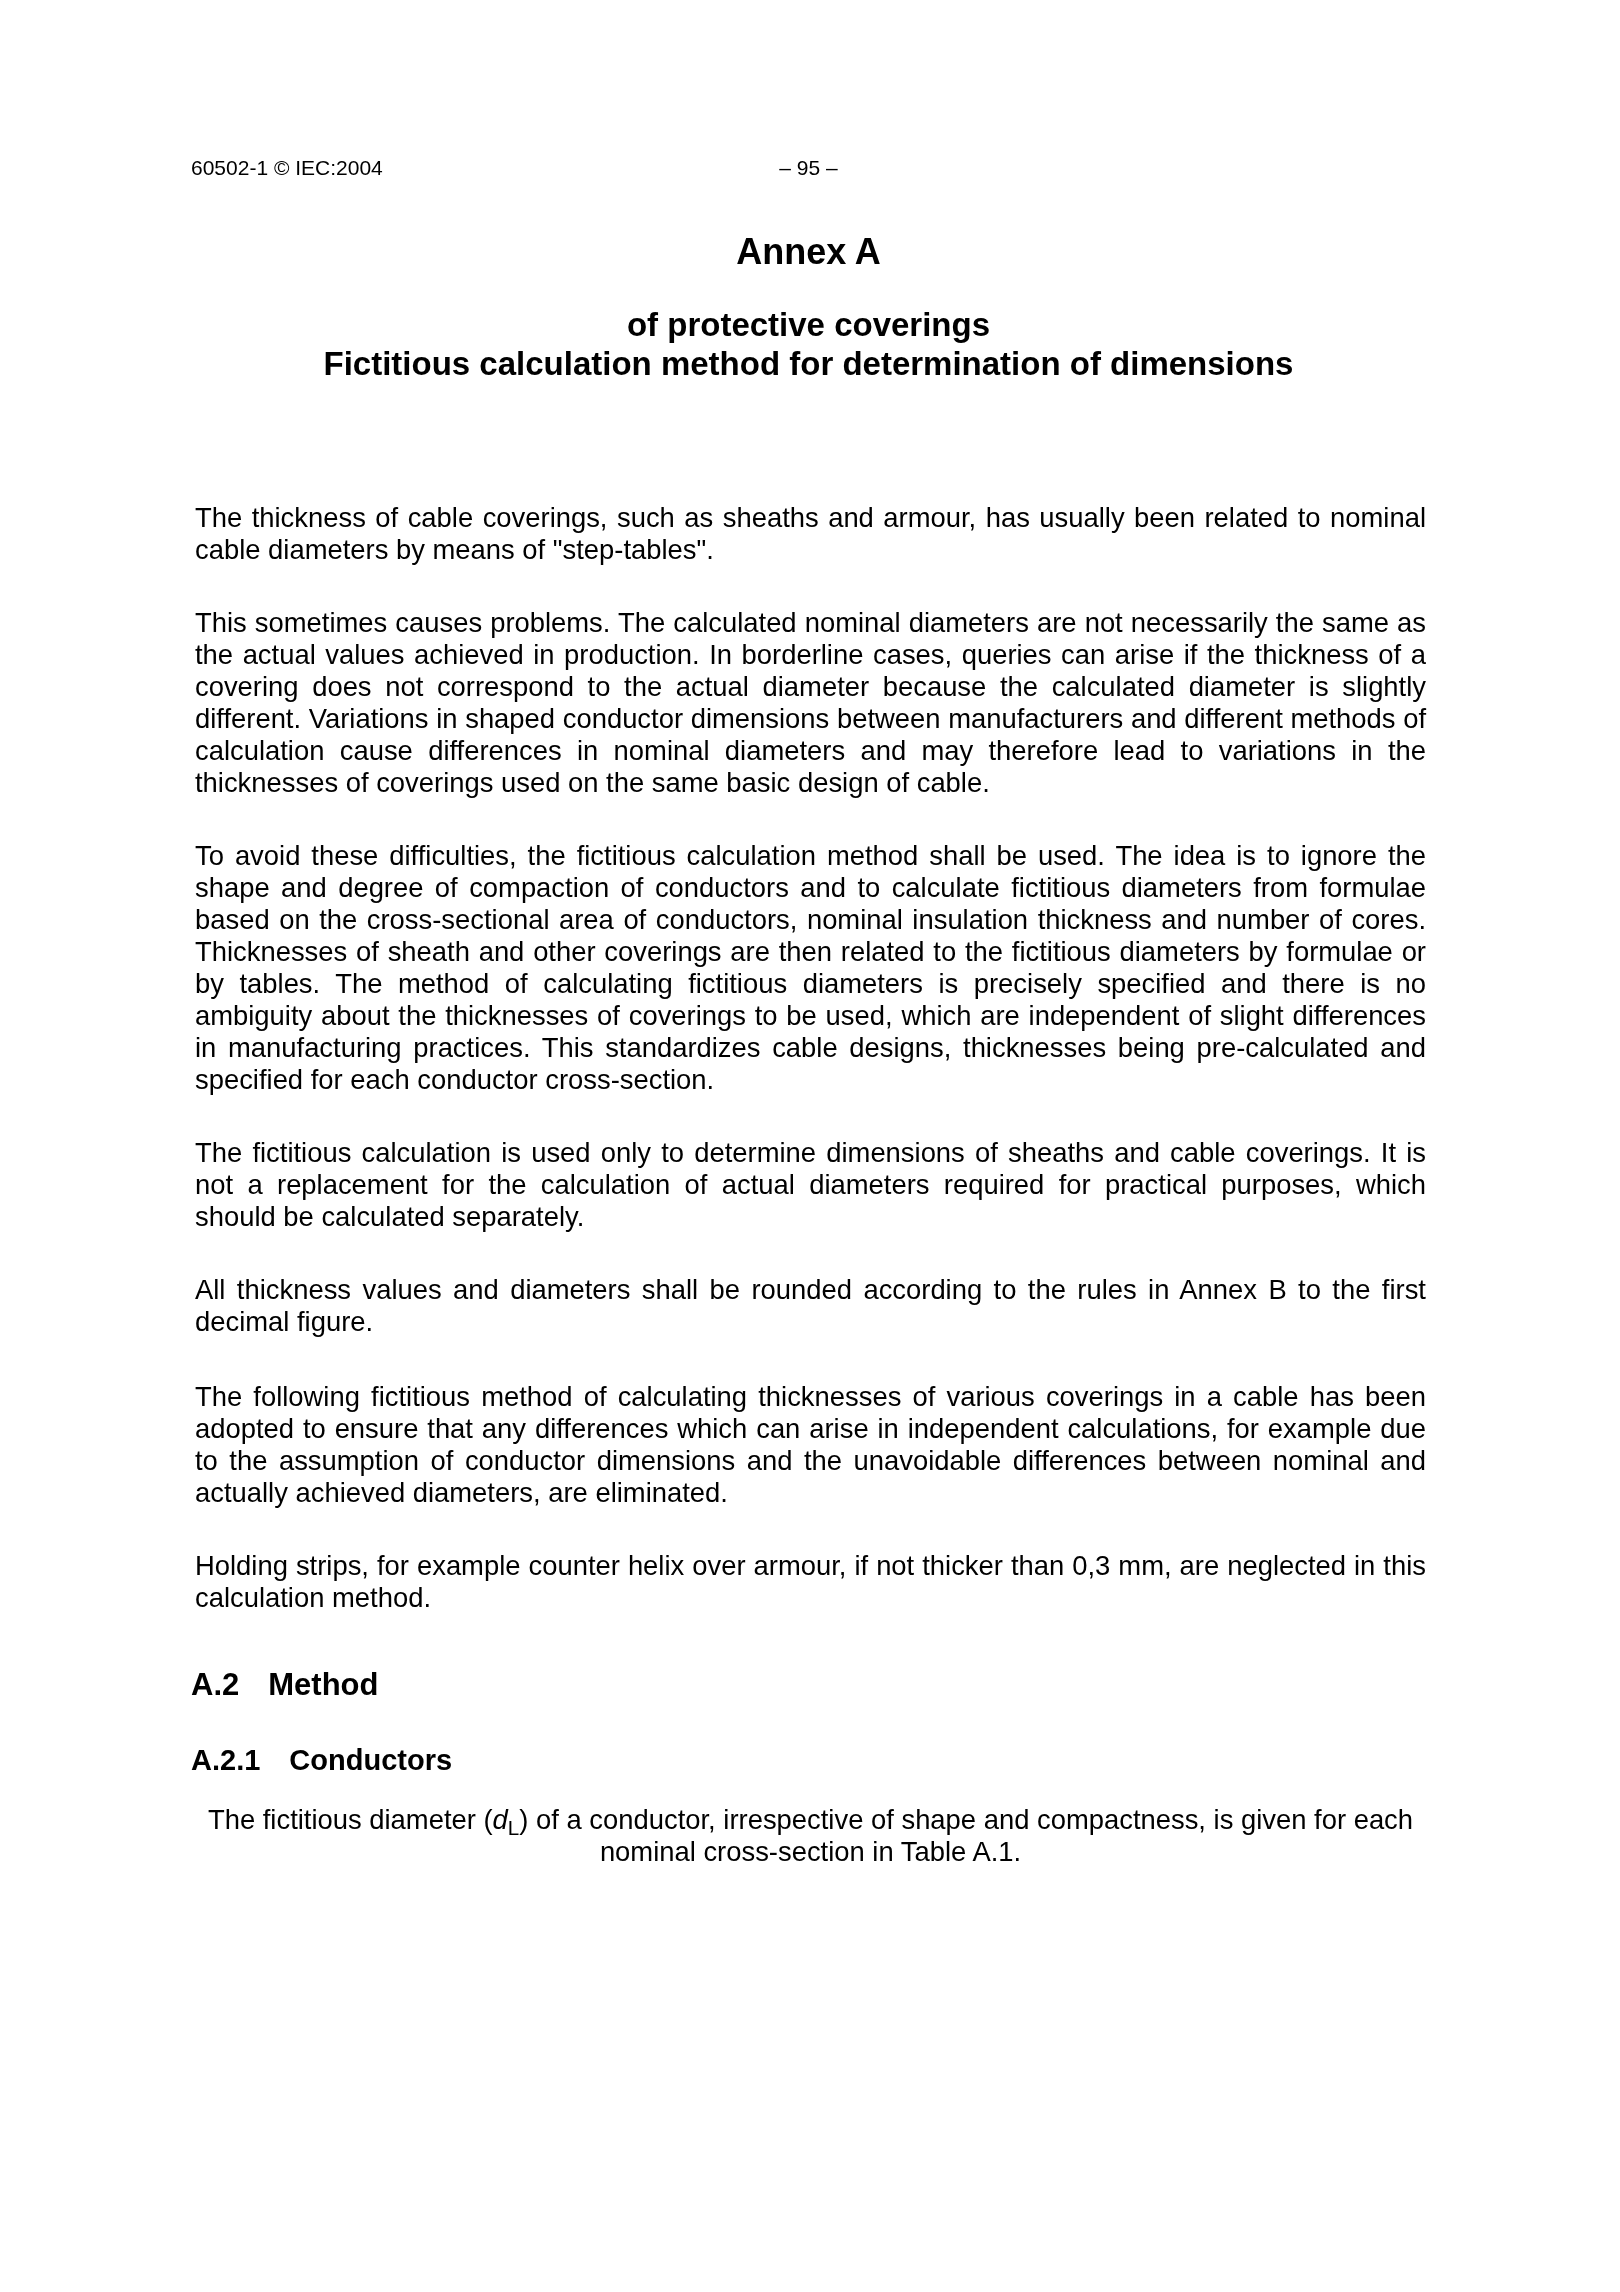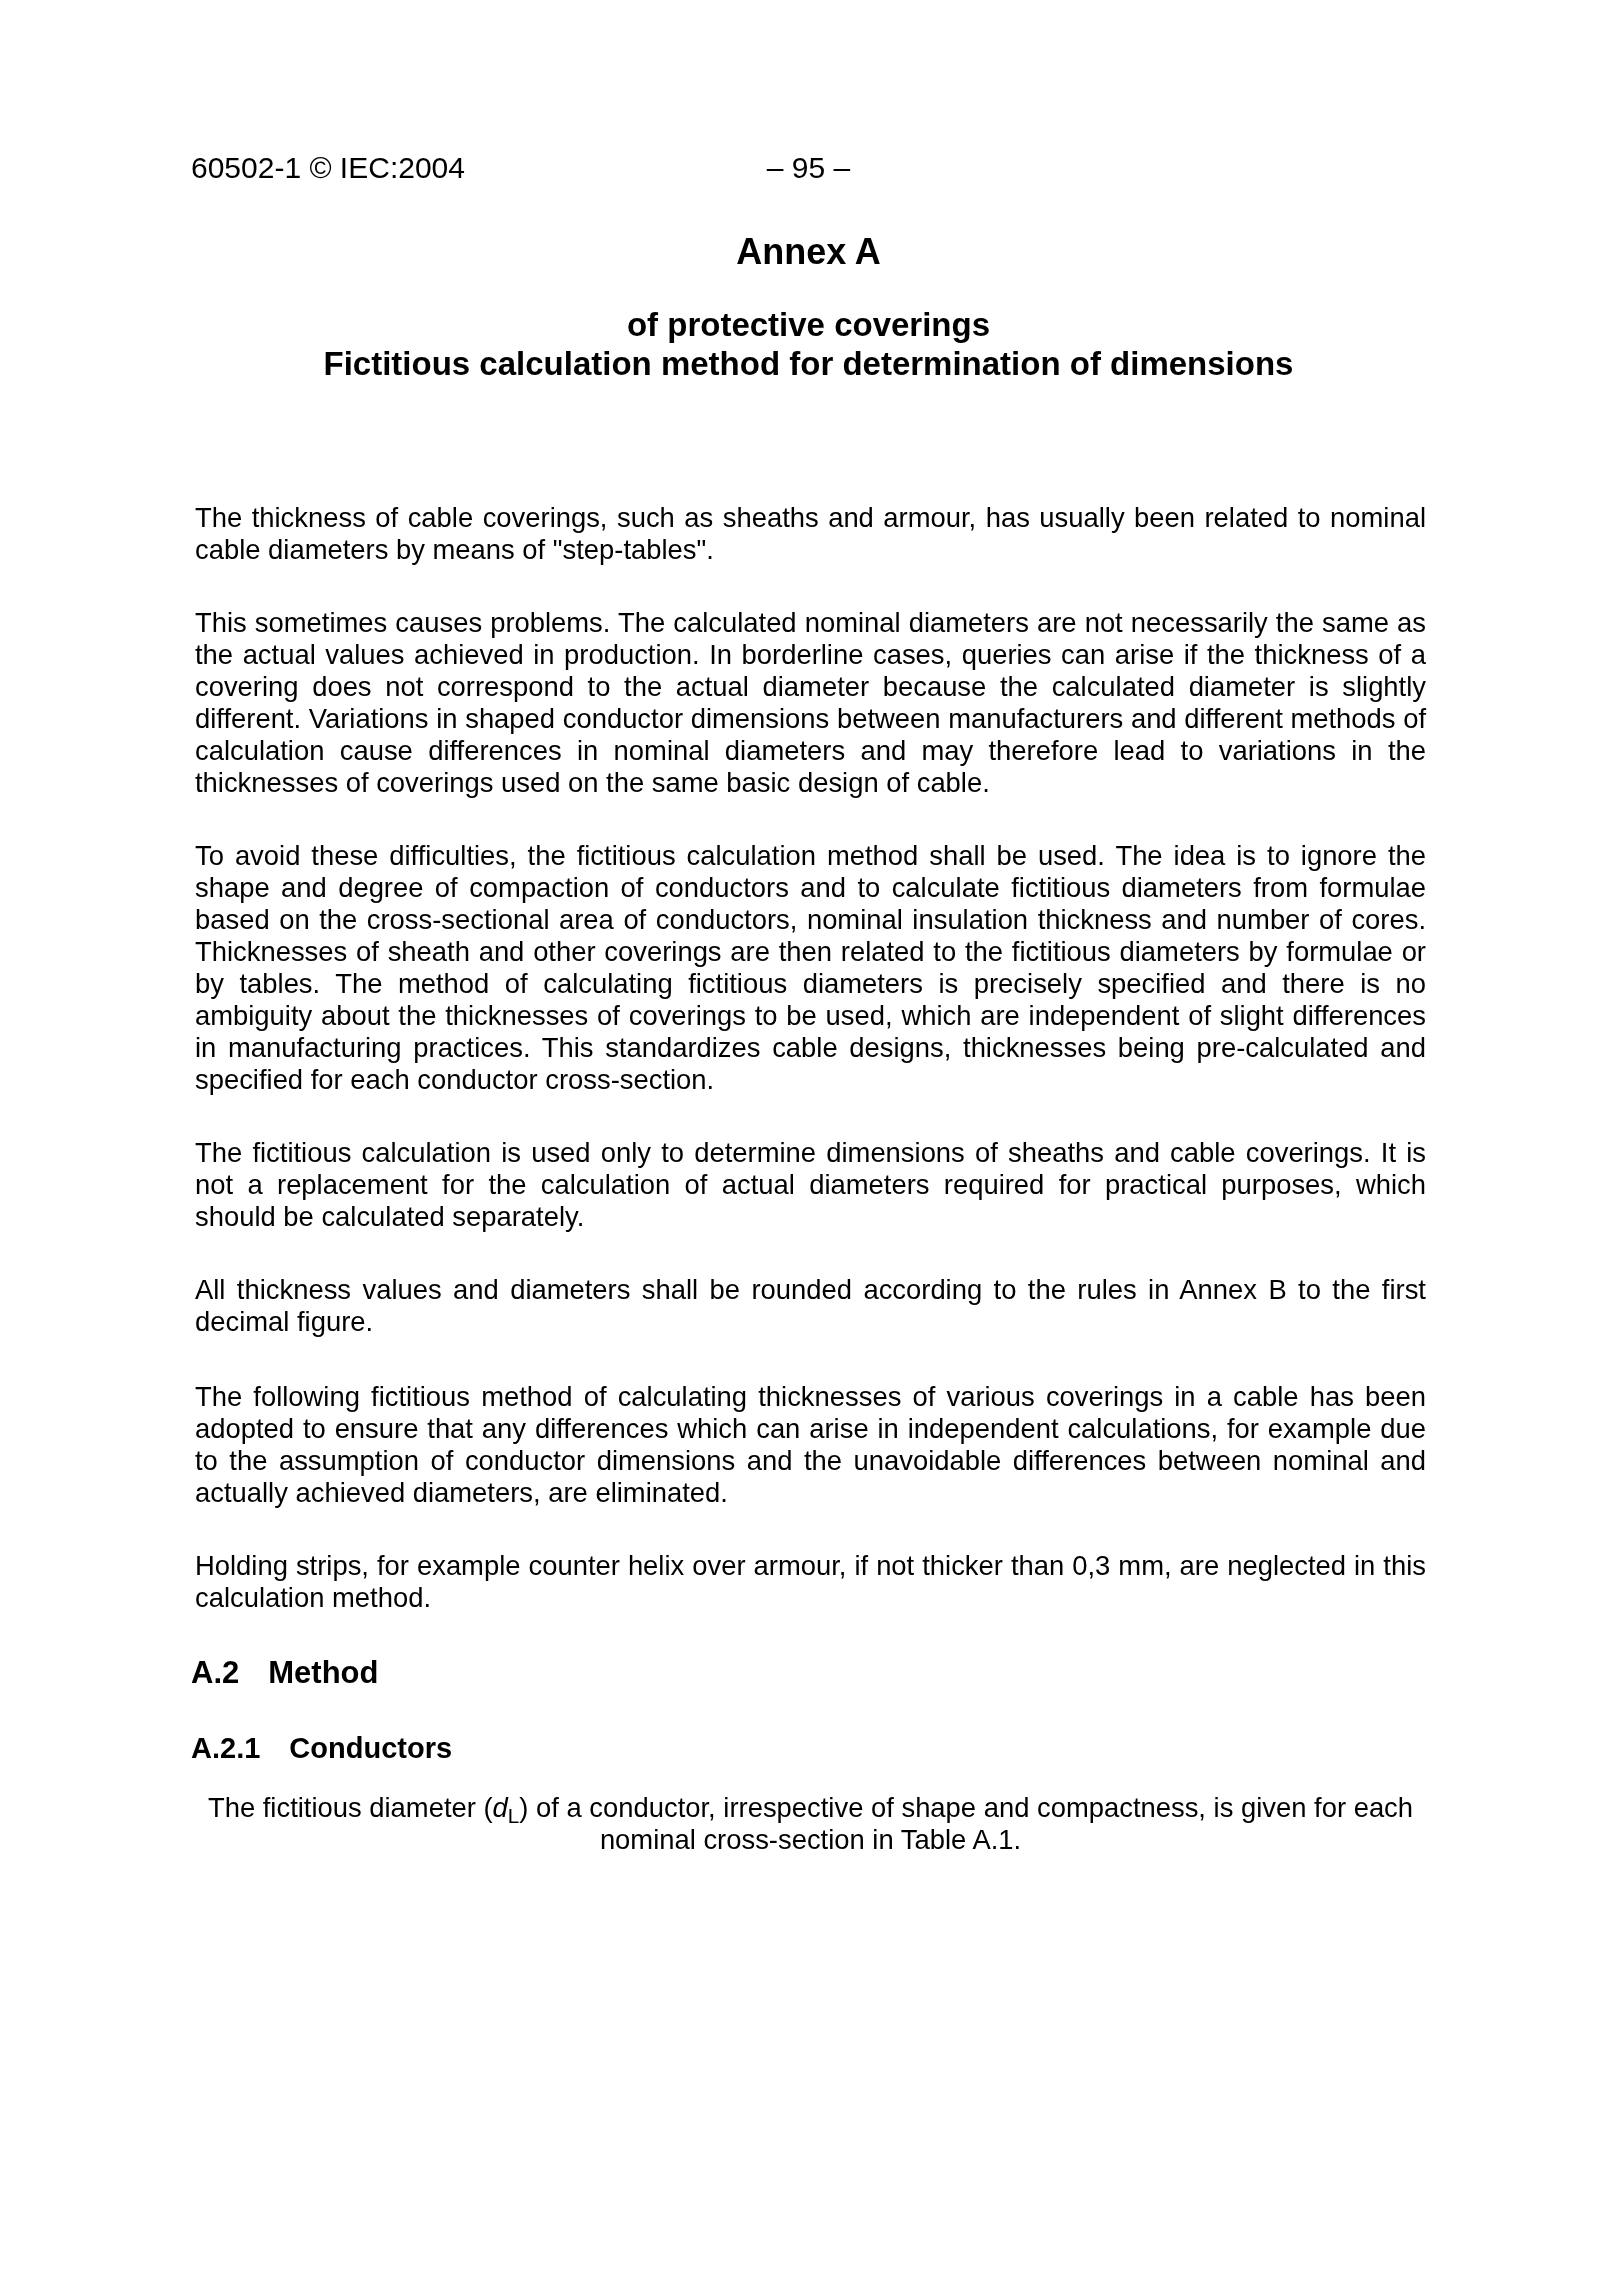--- a/index.html
+++ b/index.html
@@ -14,21 +14,21 @@
     background: #ffffff;
     color: #000000;
     font-family: "Liberation Sans", sans-serif;
     box-sizing: border-box;
     padding: 0 194px 0 191px;
     overflow: hidden;
   }
   .header {
     position: relative;
     margin-top: 152px;
-    font-size: 30px;
+    font-size: 21px;
     line-height: 32px;
     text-align: center;
   }
   .doc-ref {
     position: absolute;
     left: 0;
     top: 0;
   }
   .annex-heading {
     margin-top: 48px;
@@ -58,21 +58,21 @@
   }
   p.par-1 { margin-top: 119px; }
   p.par-5 { margin-top: 43px; }
   p.par-8 { margin-top: 25.5px; text-align: center; }
   .h2 {
     font-size: 31px;
     line-height: 37px;
     font-weight: bold;
     margin-top: 24.5px;
   }
-  .h2.h2-a2 { margin-top: 40px; }
+  .h2.h2-a2 { margin-top: 52px; }
   .h3 {
     font-size: 29px;
     line-height: 35px;
     font-weight: bold;
     margin-top: 40px;
   }
   .sec-num { display: inline-block; margin-right: 29px; }
   .sym-i { font-style: italic; }
   sub.sym-sub { font-size: 20.6px; line-height: 0; }
 </style>

